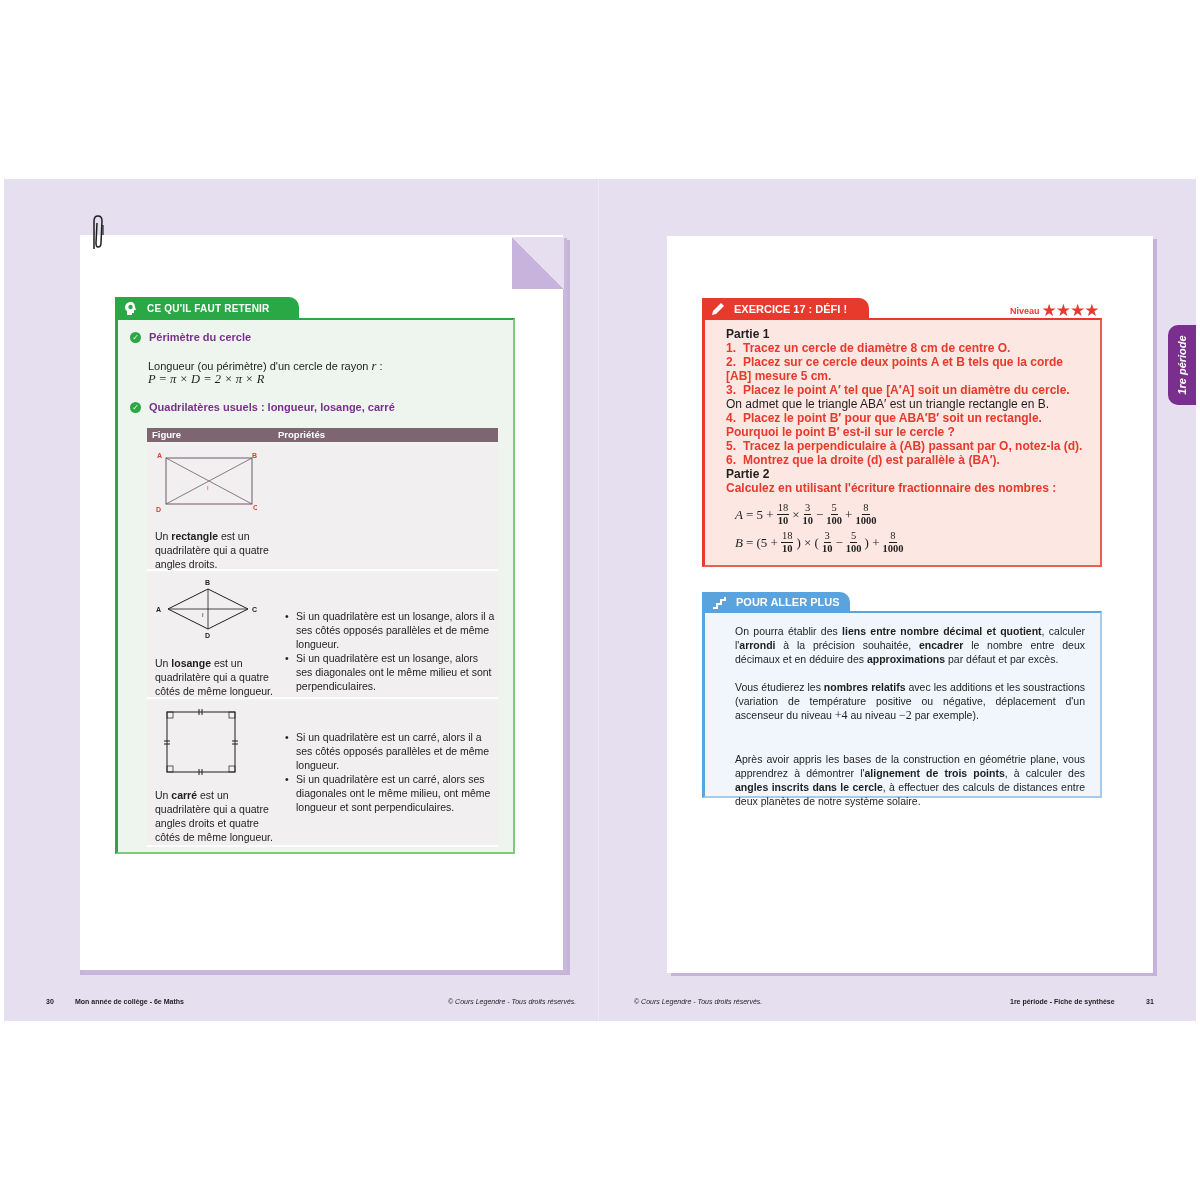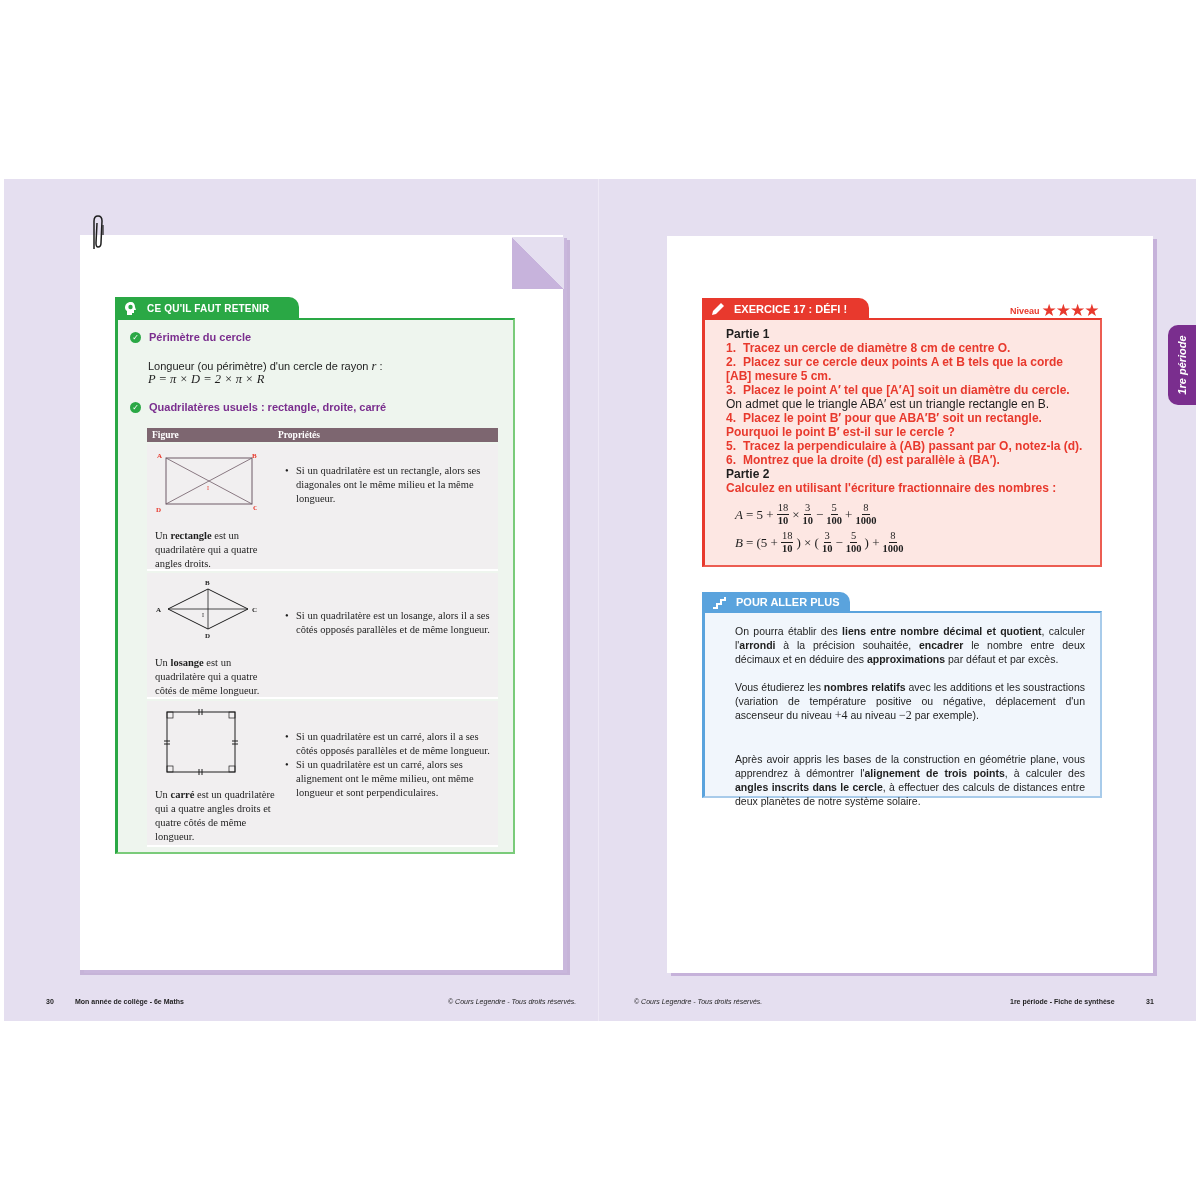--- a/index.html
+++ b/index.html
@@ -27,21 +27,21 @@
   .box-green { position: absolute; left: 115px; top: 318px; width: 400px; height: 536px; background: #eef5ee; border: 2px solid #7acb7a; border-top: 2px solid #2aa845; border-left: 3px solid #2aa845; }
   .tab-green { position: absolute; left: 115px; top: 297px; width: 184px; height: 23px; background: #2aa845; border-radius: 0 10px 0 0; color: #fff; font-weight: bold; font-size: 10px; line-height: 23px; padding-left: 32px; letter-spacing: 0.2px; }
   .tab-green .ico { position: absolute; left: 9px; top: 4px; width: 15px; height: 15px; }
 
   .section-head { position: absolute; display: flex; align-items: center; gap: 8px; color: #7a2e8e; font-weight: bold; font-size: 11px; }
   .check { width: 11px; height: 11px; border-radius: 50%; background: #2aa845; color: #fff; font-size: 8px; line-height: 11px; text-align: center; }
 
   .txt { position: absolute; font-size: 11px; line-height: 14px; color: #1e1e1e; }
   .math { font-family: "Liberation Serif", "DejaVu Serif", serif; font-style: italic; font-size: 12.5px; }
 
-  .table { position: absolute; left: 147px; top: 428px; width: 351px; font-family: Liberation Serif, serif; }
+  .table { position: absolute; left: 147px; top: 428px; width: 351px; }
   .thead { height: 14px; background: #7d6670; color: #fff; font-size: 9.5px; font-weight: bold; display: flex; line-height: 14px; }
   .thead div:first-child { width: 131px; padding-left: 5px; }
   .row { background: #f1eff0; position: relative; margin-top: 2px; border-bottom: 2px solid #fff; }
   .row .fig { position: absolute; left: 5px; top: 6px; }
   .row .desc { position: absolute; left: 8px; font-size: 10.5px; line-height: 14px; width: 120px; }
   .row ul { position: absolute; left: 138px; width: 210px; font-size: 10.5px; line-height: 14px; list-style: none; }
   .row li { position: relative; padding-left: 11px; }
   .row li::before { content: "•"; position: absolute; left: 0; }
 
   
@@ -104,21 +104,21 @@
   <span>Périmètre du cercle</span>
 </div>
 <div class="txt" style="left:148px; top:359px;">
   <span>Longueur (ou périmètre) d'un cercle de rayon</span>
   <span class="math">r</span><span> :</span>
 </div>
 <div class="txt math" style="left:148px; top:372px;">P = π × D = 2 × π × R</div>
 
 <div class="section-head" style="left:130px; top:401px;">
   <span class="check">✓</span>
-  <span>Quadrilatères usuels : rectangle, droite, carré</span>
+  <span>Quadrilatères usuels : longueur, losange, carré</span>
 </div>
 
 <div class="table">
   <div class="thead">
     <div>Figure</div>
     <div>Propriétés</div>
   </div>
 
   <div class="row" style="height:127px;">
     <svg class="fig" width="105" height="62" viewBox="0 0 105 62">
@@ -128,40 +128,40 @@
       <text x="5" y="8" font-size="7" fill="#e8392d" font-weight="bold">A</text>
       <text x="100" y="8" font-size="7" fill="#e8392d" font-weight="bold">B</text>
       <text x="101" y="60" font-size="7" fill="#e8392d" font-weight="bold">C</text>
       <text x="4" y="62" font-size="7" fill="#e8392d" font-weight="bold">D</text>
       <text x="55" y="40" font-size="6" fill="#e8392d">I</text>
     </svg>
     <div class="desc" style="top:85px;">
       <span>Un </span><b>rectangle</b><span> est un quadrilatère qui a quatre angles droits.</span>
     </div>
     <ul style="top:20px;">
-      <li>Si un quadrilatère est un rectangle, alors ses diagonales ont le même milieu et la même longueur.</li>
     </ul>
   </div>
 
   <div class="row" style="height:126px;">
     <svg class="fig" width="110" height="60" viewBox="0 0 110 60">
       <polygon points="16,30 56,10 96,30 56,50" fill="none" stroke="#1e1e1e" stroke-width="1"></polygon>
       <line x1="16" y1="30" x2="96" y2="30" stroke="#1e1e1e" stroke-width="0.8"></line>
       <line x1="56" y1="10" x2="56" y2="50" stroke="#1e1e1e" stroke-width="0.8"></line>
       <text x="4" y="33" font-size="7" fill="#1e1e1e" font-weight="bold">A</text>
       <text x="53" y="6" font-size="7" fill="#1e1e1e" font-weight="bold">B</text>
       <text x="100" y="33" font-size="7" fill="#1e1e1e" font-weight="bold">C</text>
       <text x="53" y="59" font-size="7" fill="#1e1e1e" font-weight="bold">D</text>
       <text x="50" y="38" font-size="6" fill="#1e1e1e">I</text>
     </svg>
     <div class="desc" style="top:83px;">
       <span>Un </span><b>losange</b><span> est un quadrilatère qui a quatre côtés de même longueur.</span>
     </div>
     <ul style="top:36px;">
       <li>Si un quadrilatère est un losange, alors il a ses côtés opposés parallèles et de même longueur.</li>
+      <li>Si un quadrilatère est un losange, alors ses diagonales ont le même milieu et sont perpendiculaires.</li>
     </ul>
   </div>
 
   <div class="row" style="height:146px;">
     <svg class="fig" width="90" height="70" viewBox="0 0 90 70">
       <rect x="15" y="5" width="68" height="60" fill="none" stroke="#1e1e1e" stroke-width="1"></rect>
       <line x1="47" y1="2" x2="47" y2="8" stroke="#1e1e1e"></line>
         <line x1="50" y1="2" x2="50" y2="8" stroke="#1e1e1e"></line>
       <line x1="47" y1="62" x2="47" y2="68" stroke="#1e1e1e"></line>
         <line x1="50" y1="62" x2="50" y2="68" stroke="#1e1e1e"></line>
@@ -172,21 +172,21 @@
       <rect x="15" y="5" width="6" height="6" fill="none" stroke="#1e1e1e" stroke-width="0.7"></rect>
       <rect x="77" y="5" width="6" height="6" fill="none" stroke="#1e1e1e" stroke-width="0.7"></rect>
       <rect x="15" y="59" width="6" height="6" fill="none" stroke="#1e1e1e" stroke-width="0.7"></rect>
       <rect x="77" y="59" width="6" height="6" fill="none" stroke="#1e1e1e" stroke-width="0.7"></rect>
     </svg>
     <div class="desc" style="top:87px;">
       <span>Un </span><b>carré</b><span> est un quadrilatère qui a quatre angles droits et quatre côtés de même longueur.</span>
     </div>
     <ul style="top:29px;">
       <li>Si un quadrilatère est un carré, alors il a ses côtés opposés parallèles et de même longueur.</li>
-      <li>Si un quadrilatère est un carré, alors ses alignement ont le même milieu, ont même longueur et sont perpendiculaires.</li>
+      <li>Si un quadrilatère est un carré, alors ses diagonales ont le même milieu, ont même longueur et sont perpendiculaires.</li>
     </ul>
   </div>
 </div>
 
 <div class="footer" style="left:46px;">30</div>
 <div class="footer" style="left:75px;">Mon année de collège - 6e Maths</div>
 <div class="footer it" style="left:448px;">© Cours Legendre - Tous droits réservés.</div>
 
 <div class="sheet-right"></div>
 <div class="period-tab">

